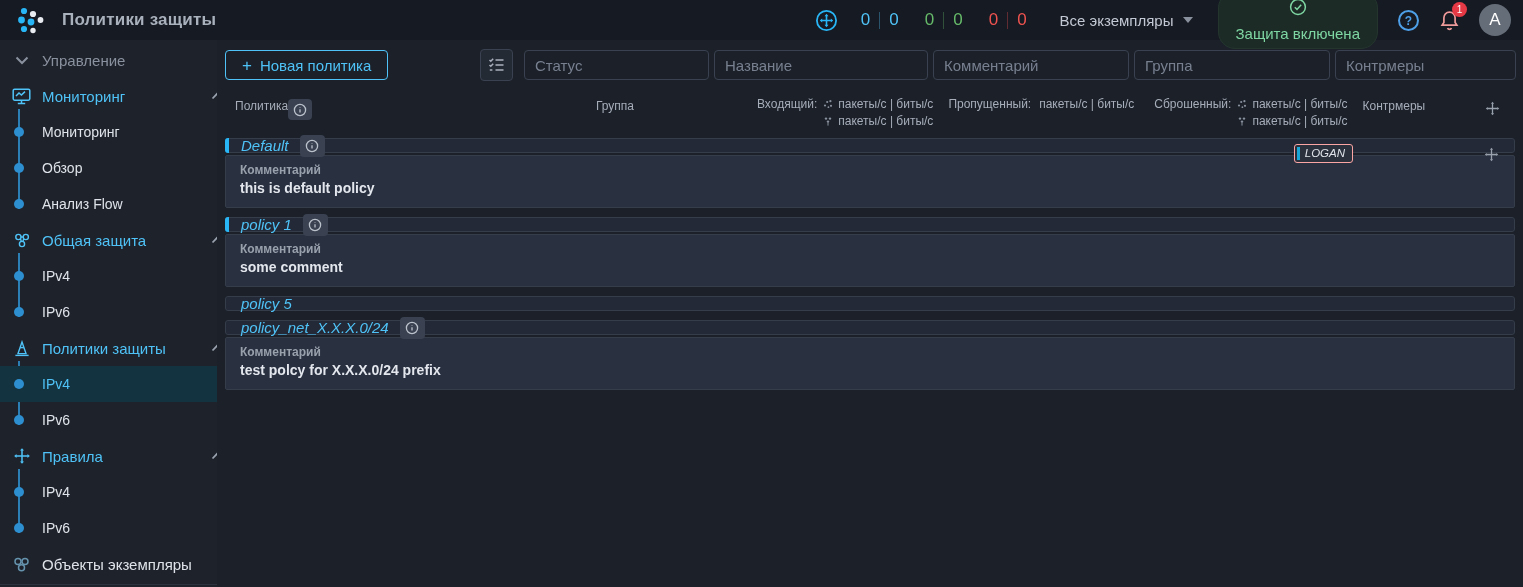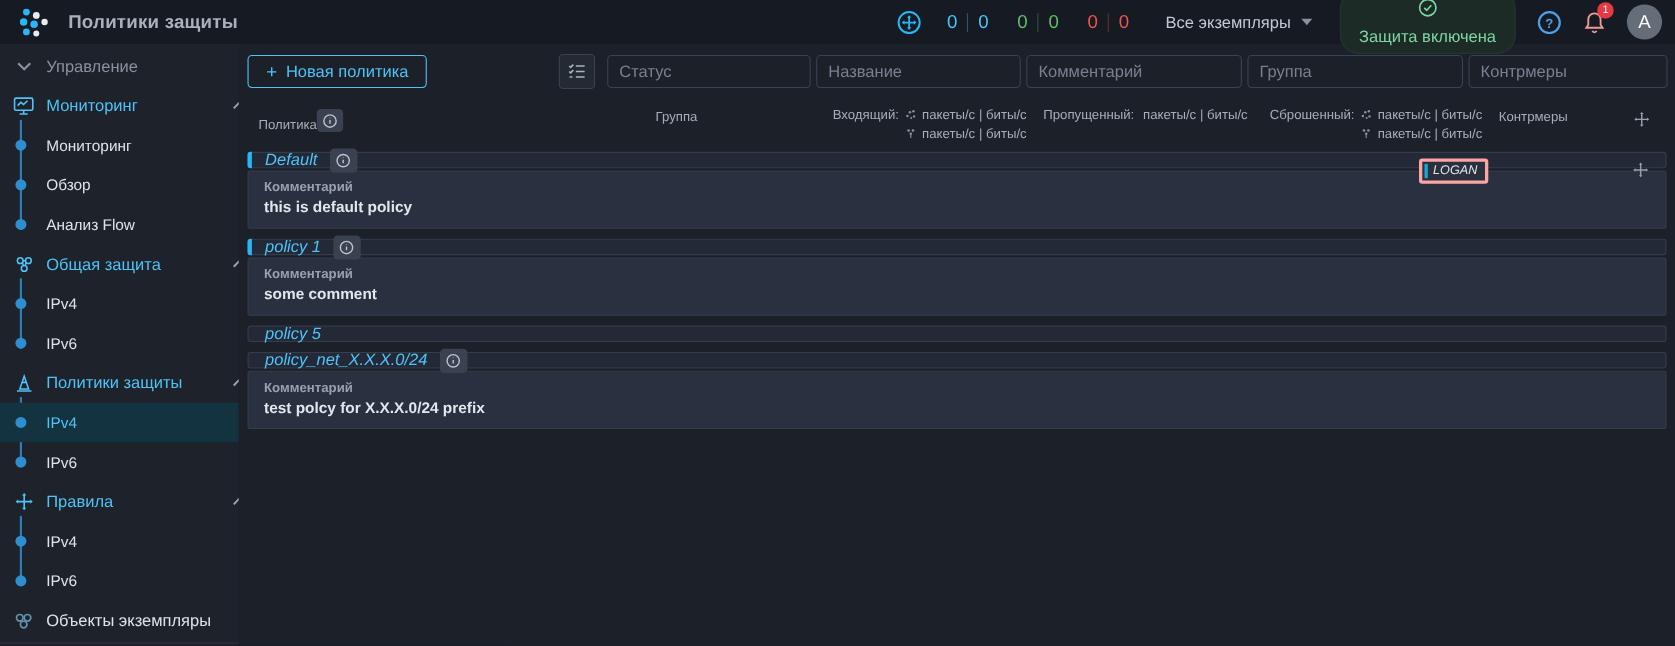--- a/index.html
+++ b/index.html
@@ -91,28 +91,28 @@
     height:32px; width:33px; margin-left:auto; margin-right:6px;
     border:1px solid #3a4150; border-radius:4px; background:#242a34;
     display:flex; align-items:center; justify-content:center; cursor:pointer;
   }
   .flt {
     height:30px; border:1px solid #3a4150; border-radius:4px; background:transparent;
     color:#dfe3e9; font-size:15px; padding:0 10px; margin-left:5px;
     font-family:"Liberation Sans", sans-serif; outline:none;
   }
   .flt::placeholder { color:#788090; }
-  .flt.w1 { width:185px; } .flt.w2 { width:186px; } .flt.w3 { width:196px; }
+  .flt.w1 { width:185px; } .flt.w2 { width:214px; } .flt.w3 { width:196px; }
   .flt.w4 { width:196px; } .flt.w5 { width:181px; }
 
   .thead {
     position:relative; display:flex; align-items:flex-start;
     padding:16px 0 10px 10px; color:#a7aeba; font-size:12px;
   }
-  .col-policy { width:330px; display:flex; align-items:flex-end; margin-top:2px; }
+  .col-policy { width:330px; display:flex; align-items:flex-start; margin-top:2px; }
   .col-group { width:100px; text-align:center; margin-top:2px; }
   .col-incoming { margin-left:92px; display:flex; gap:6px; }
   .col-passed  { margin-left:15px; display:flex; gap:8px; }
   .col-dropped { margin-left:20px; display:flex; gap:6px; }
   .col-cm { margin-left:15px; margin-top:2px; }
   .unit-stack { display:flex; flex-direction:column; gap:3px; }
   .unit-line { display:flex; align-items:center; gap:5px; white-space:nowrap; }
   .col-drag { position:absolute; right:16px; top:20px; }
 
   .info-chip {
@@ -127,21 +127,21 @@
     border:1px solid #353c4a; border-radius:3px;
     display:flex; align-items:center; padding:0 12px 0 15px;font-style:italic;
   }
   .p-title.striped::before {
     content:''; position:absolute; left:-1px; top:-1px; bottom:-1px; width:4px;
     background:#29b6f6; border-radius:3px 0 0 3px;
   }
   .p-name { color:#4fc3f7; font-size:15px; margin-right:11px; cursor:pointer; }
   .logan-badge {
     position:absolute; right:161px; top:5px;
-    border:3px solid #fca5a5; border-radius:3px; background:#2a303c;
+    border:1px solid #fca5a5; border-radius:3px; background:#2a303c;
     padding:2px 7px 3px 10px; font-size:11.5px; color:#e0e4ea;
   }
   .logan-badge::before {
     content:''; position:absolute; left:2px; top:2px; bottom:2px; width:3px; background:#17a7d8;
   }
   .p-drag { position:absolute; right:15px; top:8px; }
   .p-comment {
     margin-top:2px; background:#293040; border:1px solid #353c4a; border-radius:2px;
     padding:7px 14px 11px;
   }

